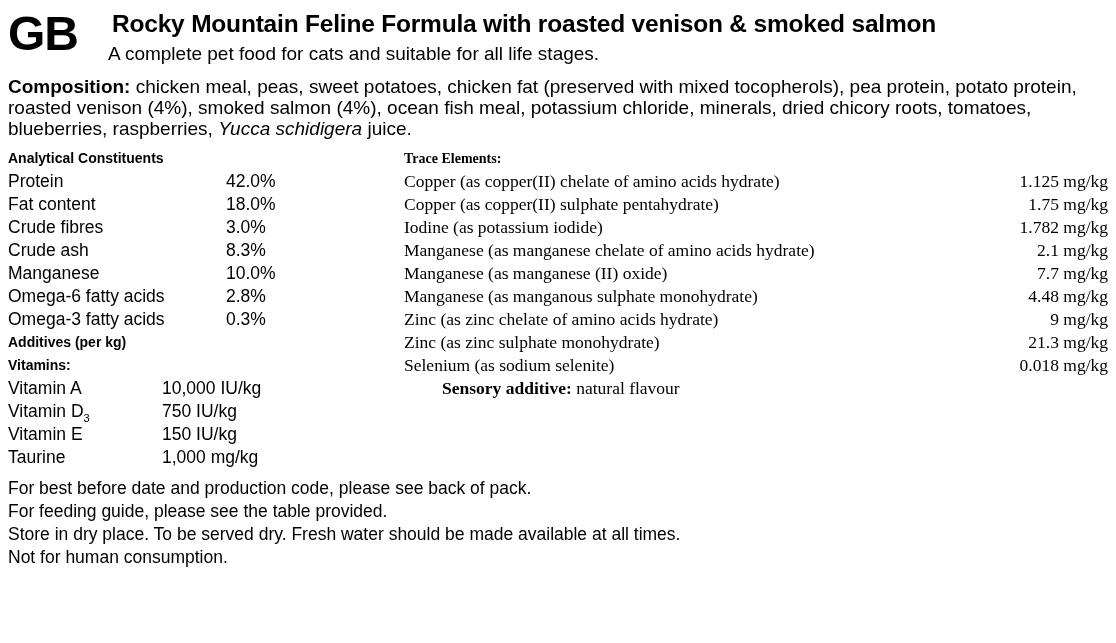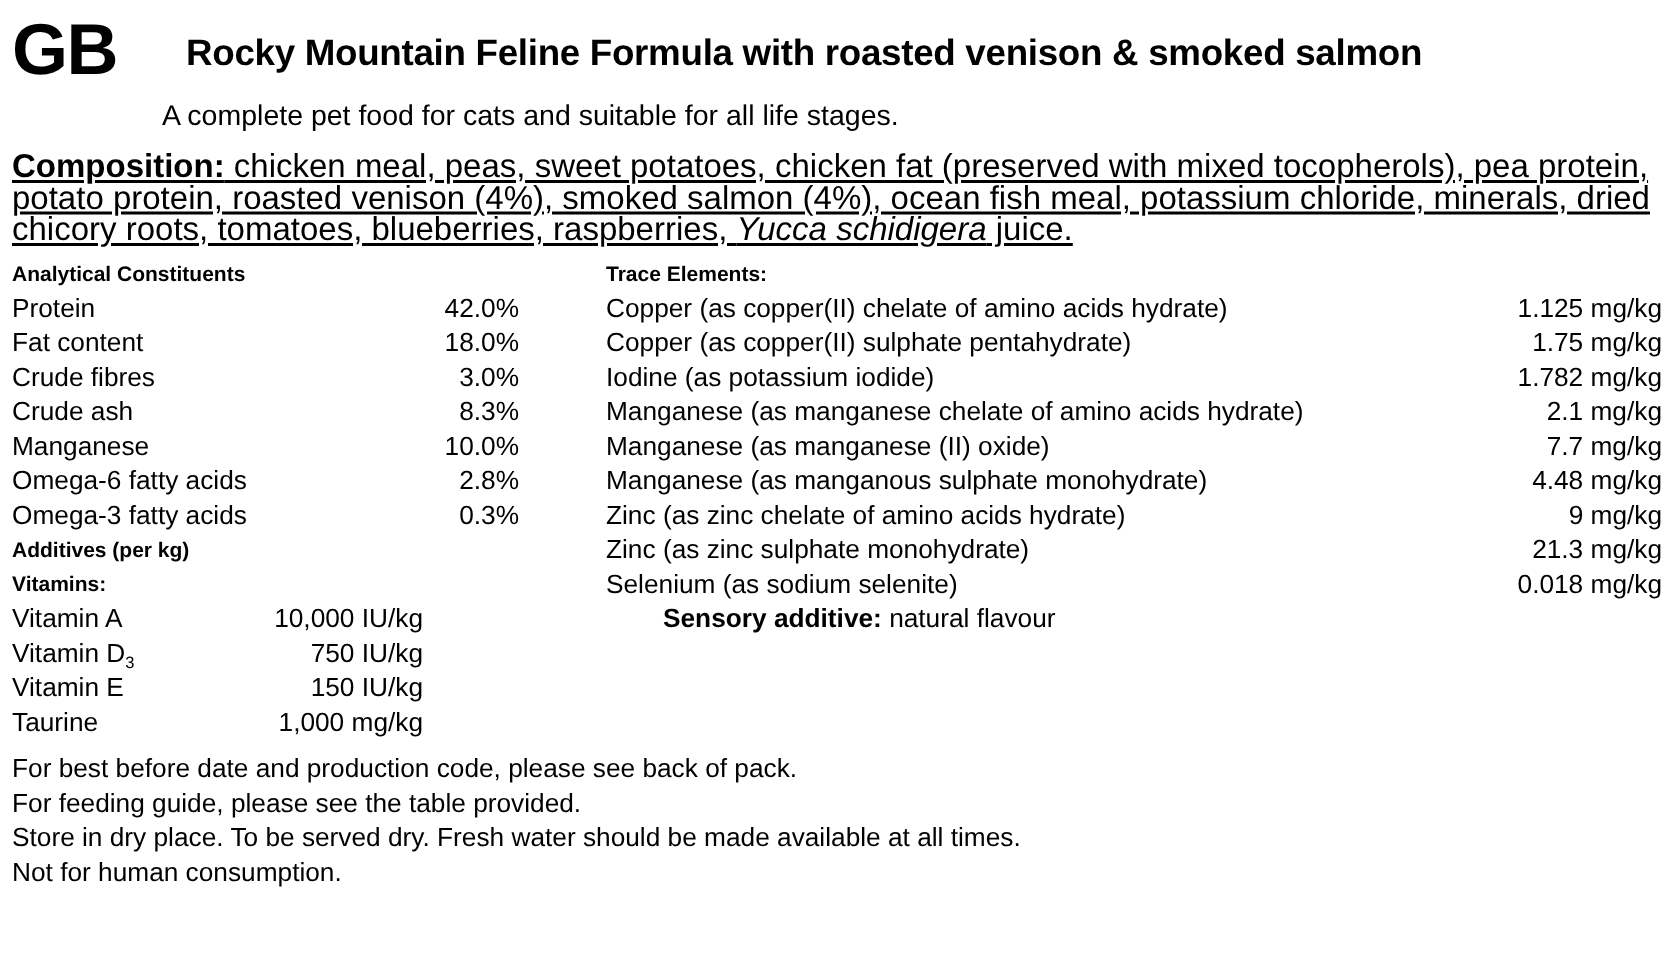--- a/index.html
+++ b/index.html
@@ -40,34 +40,33 @@
   }
   .header-text {
     flex: 1 1 auto;
     padding-left: 4px;
   }
   .product-title {
     font-size: 24.5px;
     font-weight: bold;
     line-height: 28px;
     letter-spacing: -0.2px;
-    margin: 16px;
+    margin: 4px;
   }
   .product-subtitle {
     font-size: 19px;
     line-height: 24px;
     margin: 4px 0 0 0;
   }
 
   
   .composition {
     padding: 10px 8px 0 8px;
-    font-size: 22px;
+    font-size: 19px;
     line-height: 21px;
-    text-decoration: underline;
   }
   .composition b {
     font-weight: bold;
   }
   .composition .ital {
     font-style: italic;
   }
 
   
   .columns {
@@ -75,20 +74,21 @@
     padding: 8px 8px 0 8px;
     align-items: flex-start;
   }
   .col-left {
     flex: 0 0 394px;
     width: 394px;
   }
   .col-right {
     flex: 1 1 auto;
     padding-left: 2px;
+    font-family: Liberation Serif, serif;
   }
   .section-head {
     font-size: 14px;
     font-weight: bold;
     line-height: 23px;
     margin: 0;
   }
   .rows {
     margin: 0;
     padding: 0;
@@ -99,21 +99,20 @@
     font-size: 17.5px;
     line-height: 23px;
     justify-content: space-between;
     gap: 27px;
   }
   .row .label {
     white-space: nowrap;
   }
   .row .value {
     white-space: nowrap;
-    text-align: right;
   }
   
   .col-left .row .value {
     min-width: 120px;
   }
   .col-left .rows.analytical .row .value {
     padding-right: 56px;
   }
   .col-left .rows.vitamins .row .value {
     padding-right: 120px;

